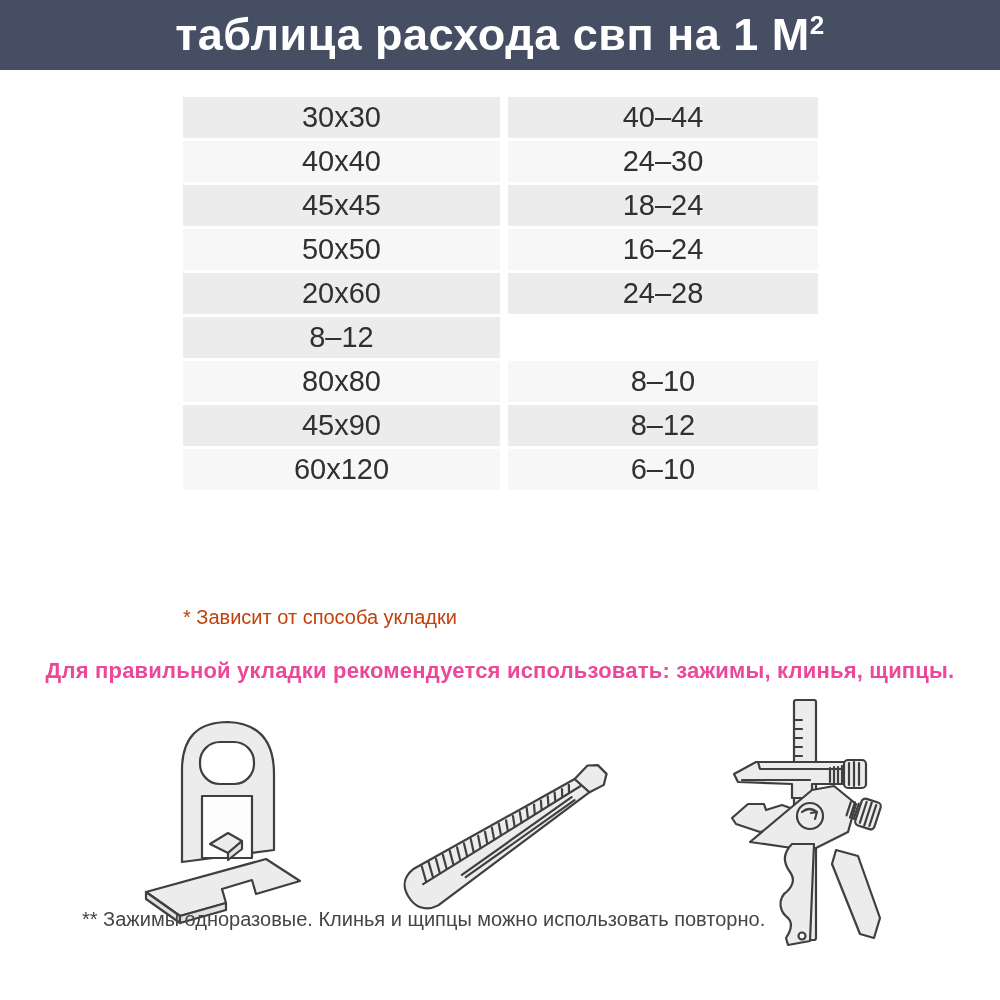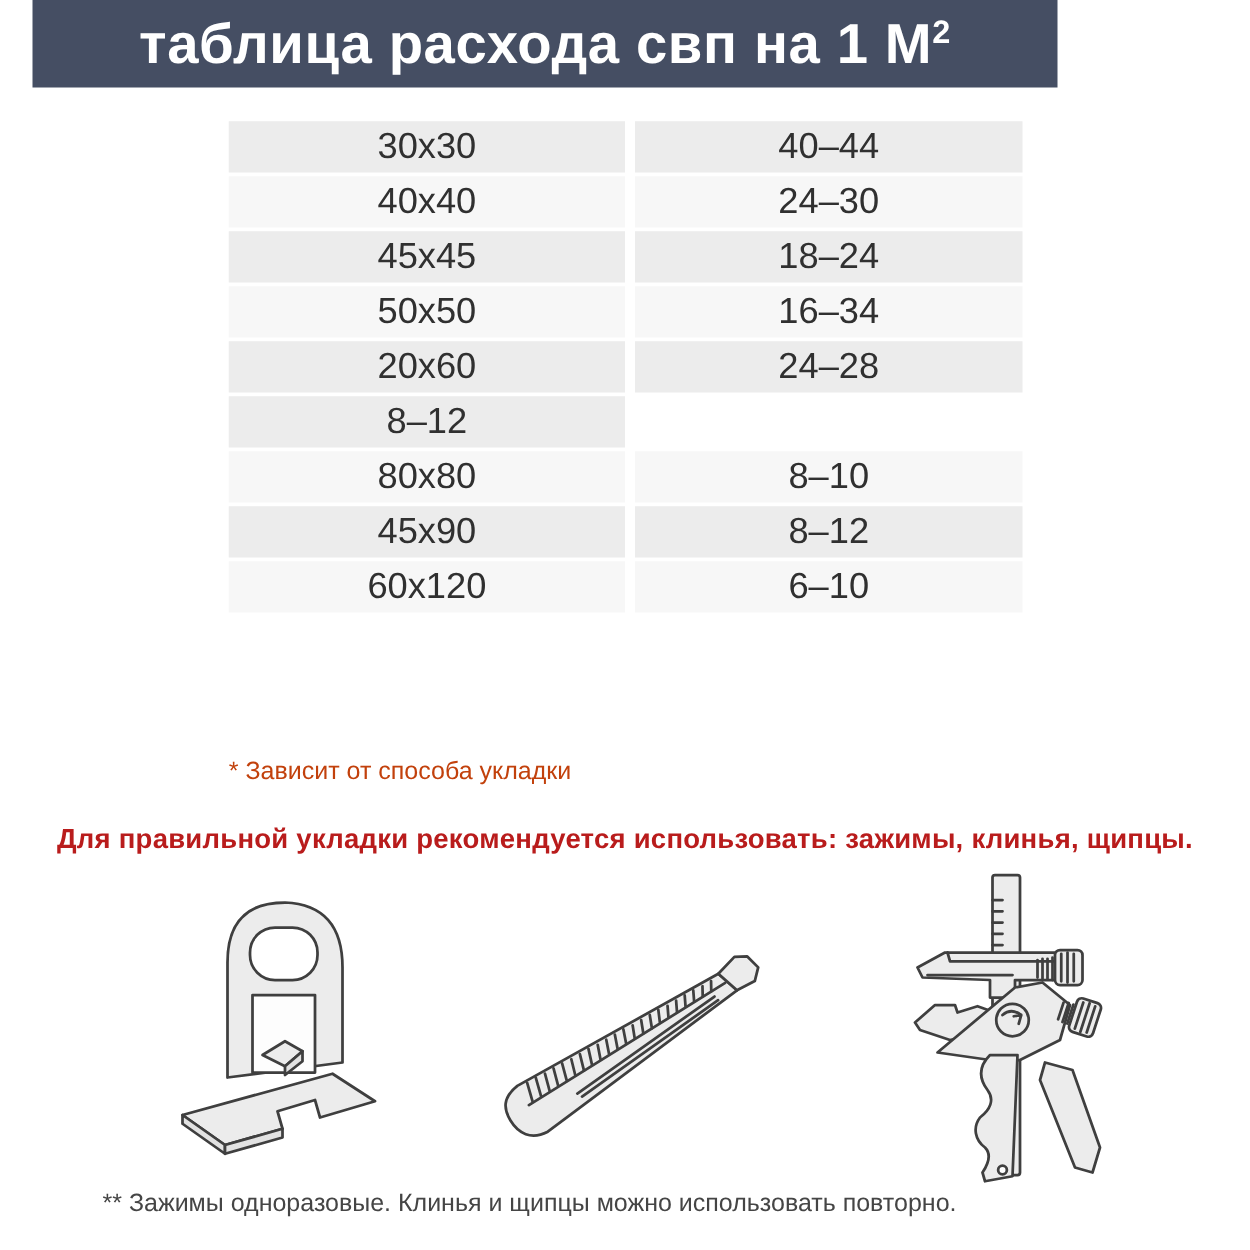--- a/index.html
+++ b/index.html
@@ -12,23 +12,23 @@
   }
   *{margin:0;padding:0;box-sizing:border-box;}
   html,body{width:1000px;height:1000px;}
   body{
     font-family:"Liberation Sans", sans-serif;
     background:#ffffff;
     position:relative;
     overflow:hidden;
   }
   .hbar{
-    position:absolute;top:0;left:0;width:820px;height:70px;
+    position:absolute;top:0;left:0;width:1000px;height:70px;
     background:var(--accent);
-    display:flex;align-items:center;justify-content:center;margin-left:26px;
+    display:flex;align-items:center;justify-content:center;
   }
   .title{
     color:#ffffff;font-weight:bold;font-size:45px;letter-spacing:.5px;
     line-height:70px;white-space:nowrap;
   }
   .title sup{font-size:26px;vertical-align:super;line-height:0;}
   .table-wrap{position:absolute;top:97px;left:183px;width:635px;}
   .thead-row,.trow{
     display:grid;grid-template-columns:317px 310px;column-gap:8px;
   }
@@ -44,29 +44,29 @@
     font-size:29px;color:var(--text);
   }
   .trow.odd .cell{background:var(--row-odd);}
   .trow.even .cell{background:var(--row-even);}
   .fn1{
     position:absolute;top:606px;left:183px;
     font-size:20px;color:#c2410c;
   }
   .rec{
     position:absolute;top:658px;left:0;width:1000px;text-align:center;
-    font-size:22px;font-weight:bold;color:#b91c1c;letter-spacing:.2px;
+    font-size:22px;font-weight:bold;color:#ec4899;letter-spacing:.2px;
   }
   .tool{position:absolute;}
   .tool svg{display:block;}
   .tool path,.tool rect,.tool circle,.tool line{
     stroke:var(--line);stroke-width:2.2;stroke-linejoin:round;stroke-linecap:round;
   }
   .fn2{
-    position:absolute;top:952px;left:82px;
+    position:absolute;top:908px;left:82px;
     font-size:20px;color:#454545;
   }
 </style>
 </head>
 <body>
 
 <div class="hbar">
   <div class="title"><span>таблица расхода свп на 1 М</span><sup>2</sup></div>
 </div>
 
@@ -79,21 +79,21 @@
       <div class="trow even">
         <div class="cell">40x40</div>
         <div class="cell">24–30</div>
       </div>
       <div class="trow odd">
         <div class="cell">45x45</div>
         <div class="cell">18–24</div>
       </div>
       <div class="trow even">
         <div class="cell">50x50</div>
-        <div class="cell">16–34</div>
+        <div class="cell">16–24</div>
       </div>
       <div class="trow odd">
         <div class="cell">20x60</div>
         <div class="cell">24–28</div>
       </div>
       <div class="trow odd">
         <div class="cell">8–12</div>
       </div>
       <div class="trow even">
         <div class="cell">80x80</div>

